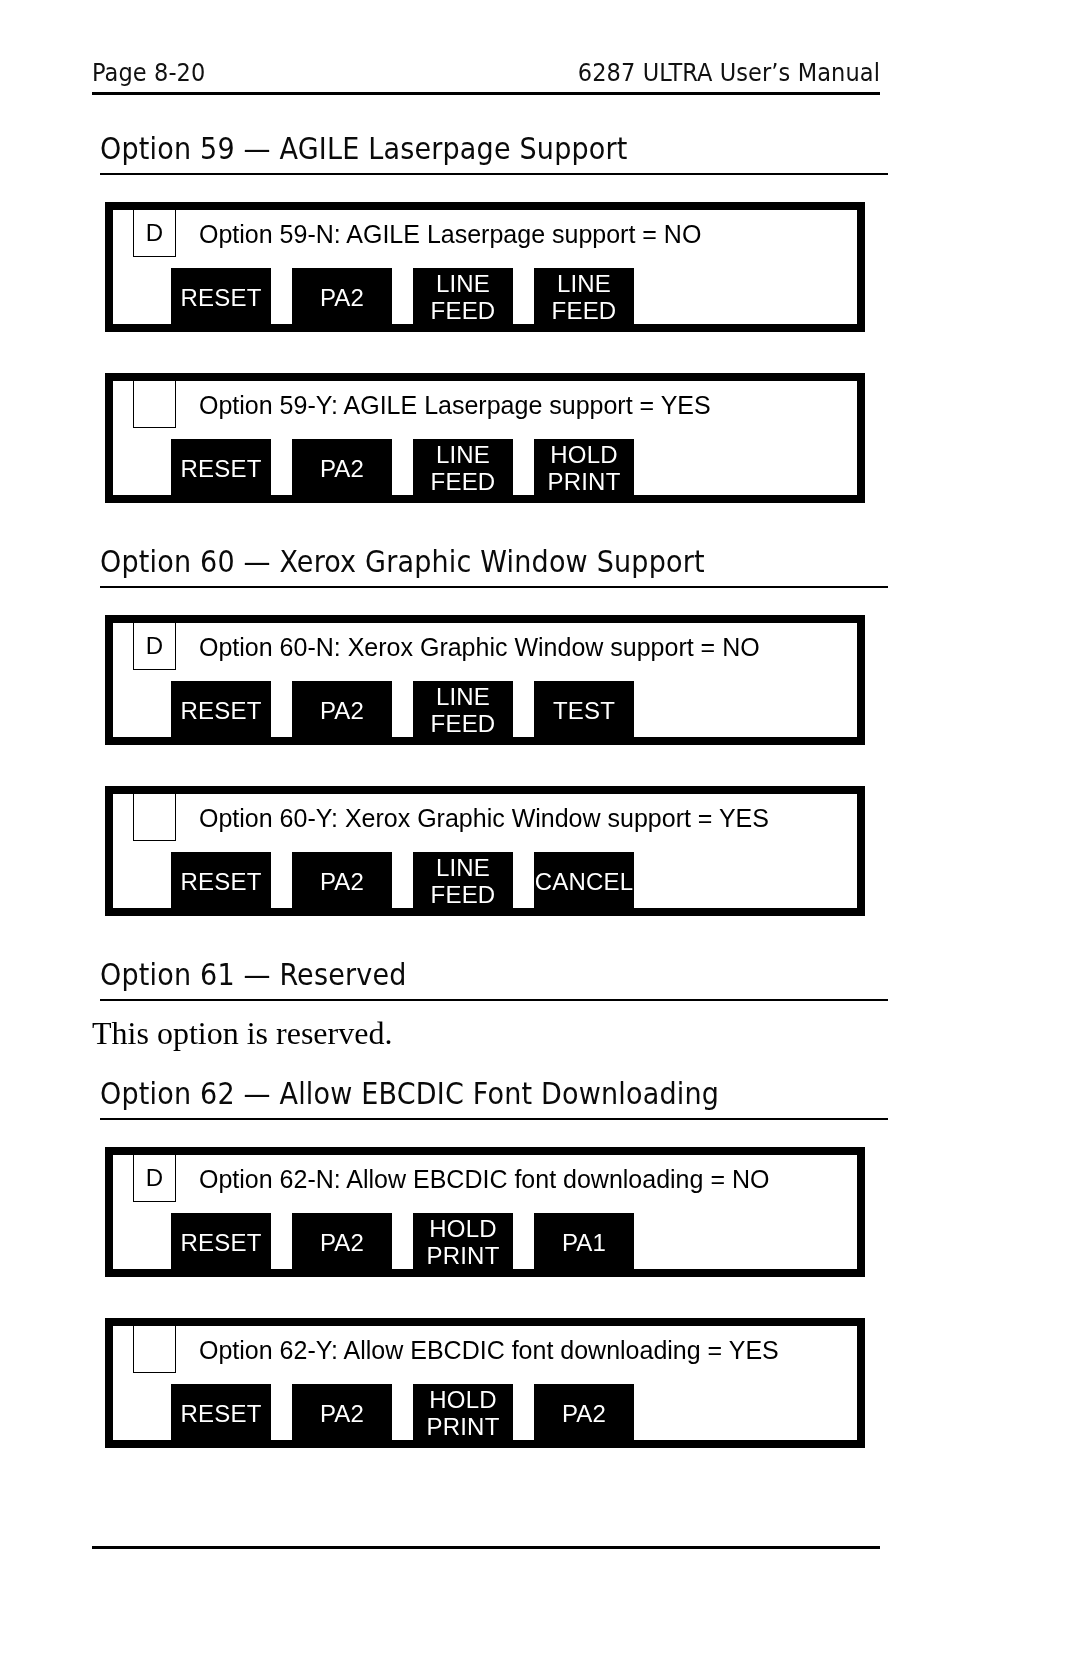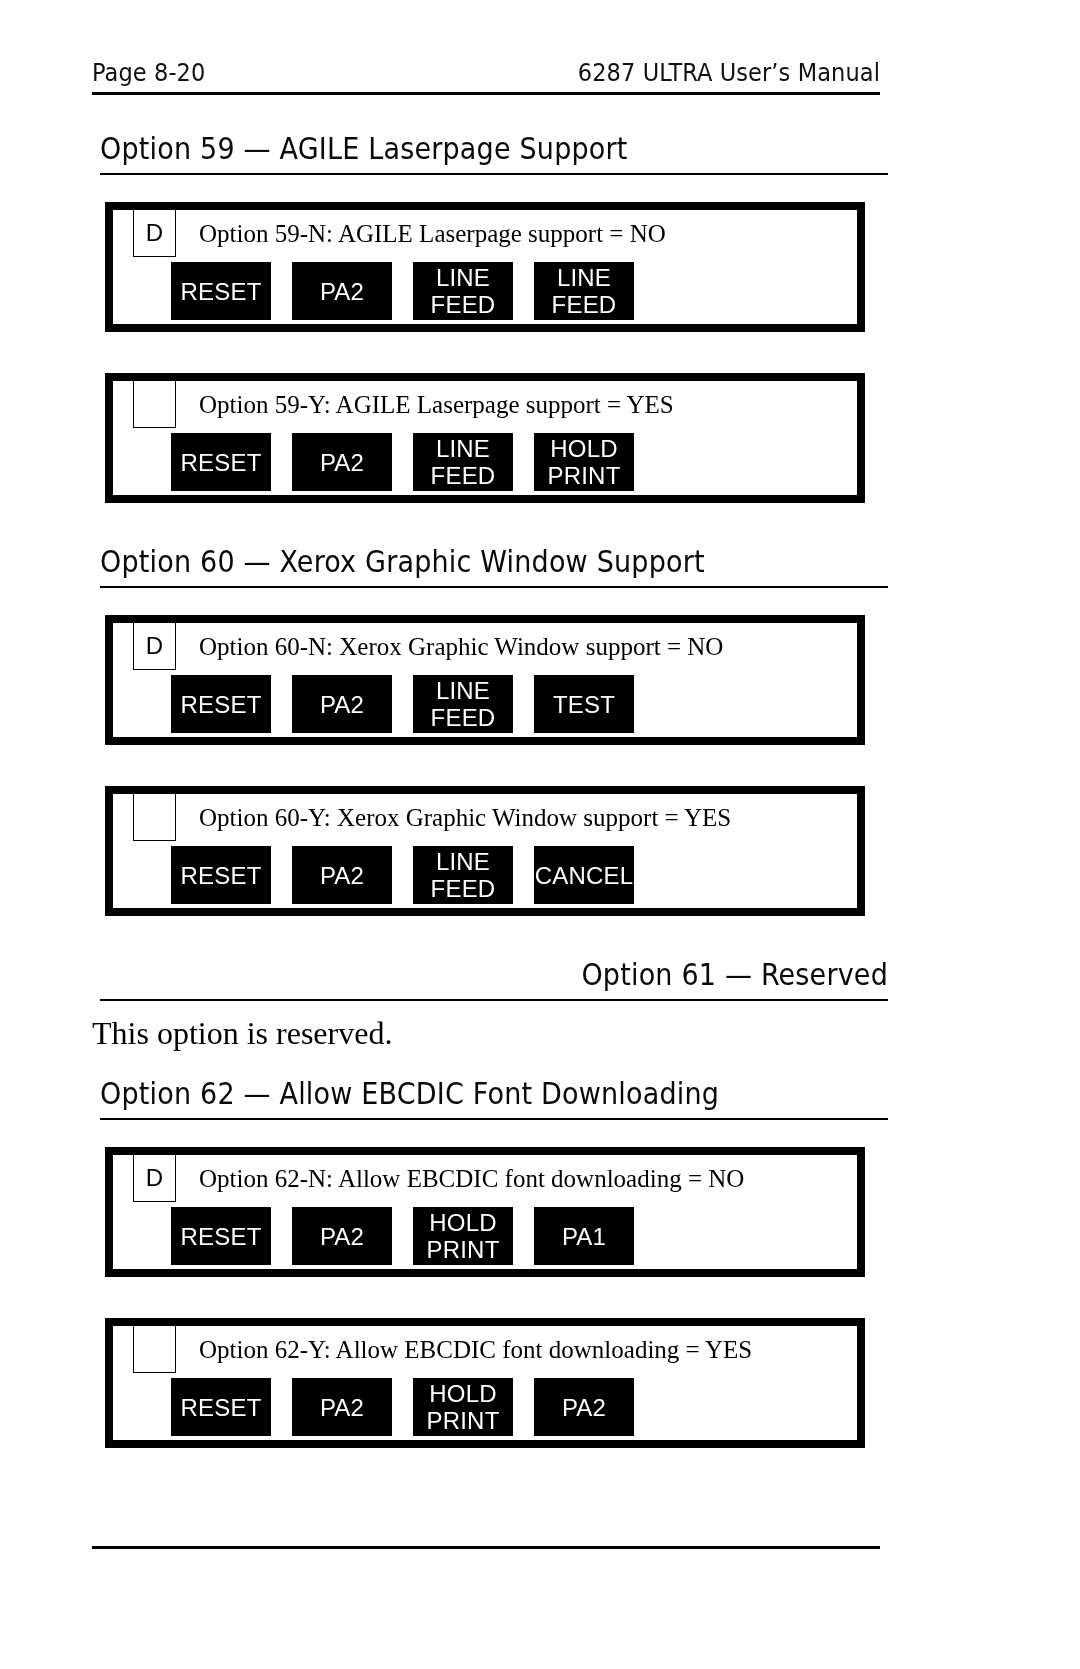--- a/index.html
+++ b/index.html
@@ -108,31 +108,31 @@
     color: #000;
     z-index: 3;
   }
   .msgline {
     position: absolute;
     left: 86px;
     top: 7px;
     height: 34px;
     display: flex;
     align-items: center;
-    font-family: Liberation Serif, serif;
+    font-family: Liberation Sans, sans-serif;
     font-size: 25px;
     line-height: 30px;
     white-space: nowrap;
     color: #000;
     z-index: 2;
   }
   .keyrow {
     position: absolute;
     left: 58px;
-    top: 52px;
+    top: 58px;
     display: flex;
     gap: 21px;
     z-index: 4;
     border-radius: 24px;
   }
   .key {
     width: 100px;
     height: 58px;
     background: #000000;
     color: #ffffff;
@@ -261,21 +261,21 @@
             <span>LINE</span>
             <span>FEED</span>
           </div>
         <div class="key">
             <span>CANCEL</span>
           </div>
       </div>
     </div>
   </div>
 
-  <div class="sec" style="top:958px;text-align:right;">
+  <div class="sec" style="top:958px;">
     <div class="sec-title">Option 61 — Reserved</div>
     <div class="sec-rule"></div>
   </div>
   <div class="bodytext" style="top:1018px;">This option is reserved.</div>
 
   <div class="sec" style="top:1077px;">
     <div class="sec-title">Option 62 — Allow EBCDIC Font Downloading</div>
     <div class="sec-rule"></div>
   </div>
 

